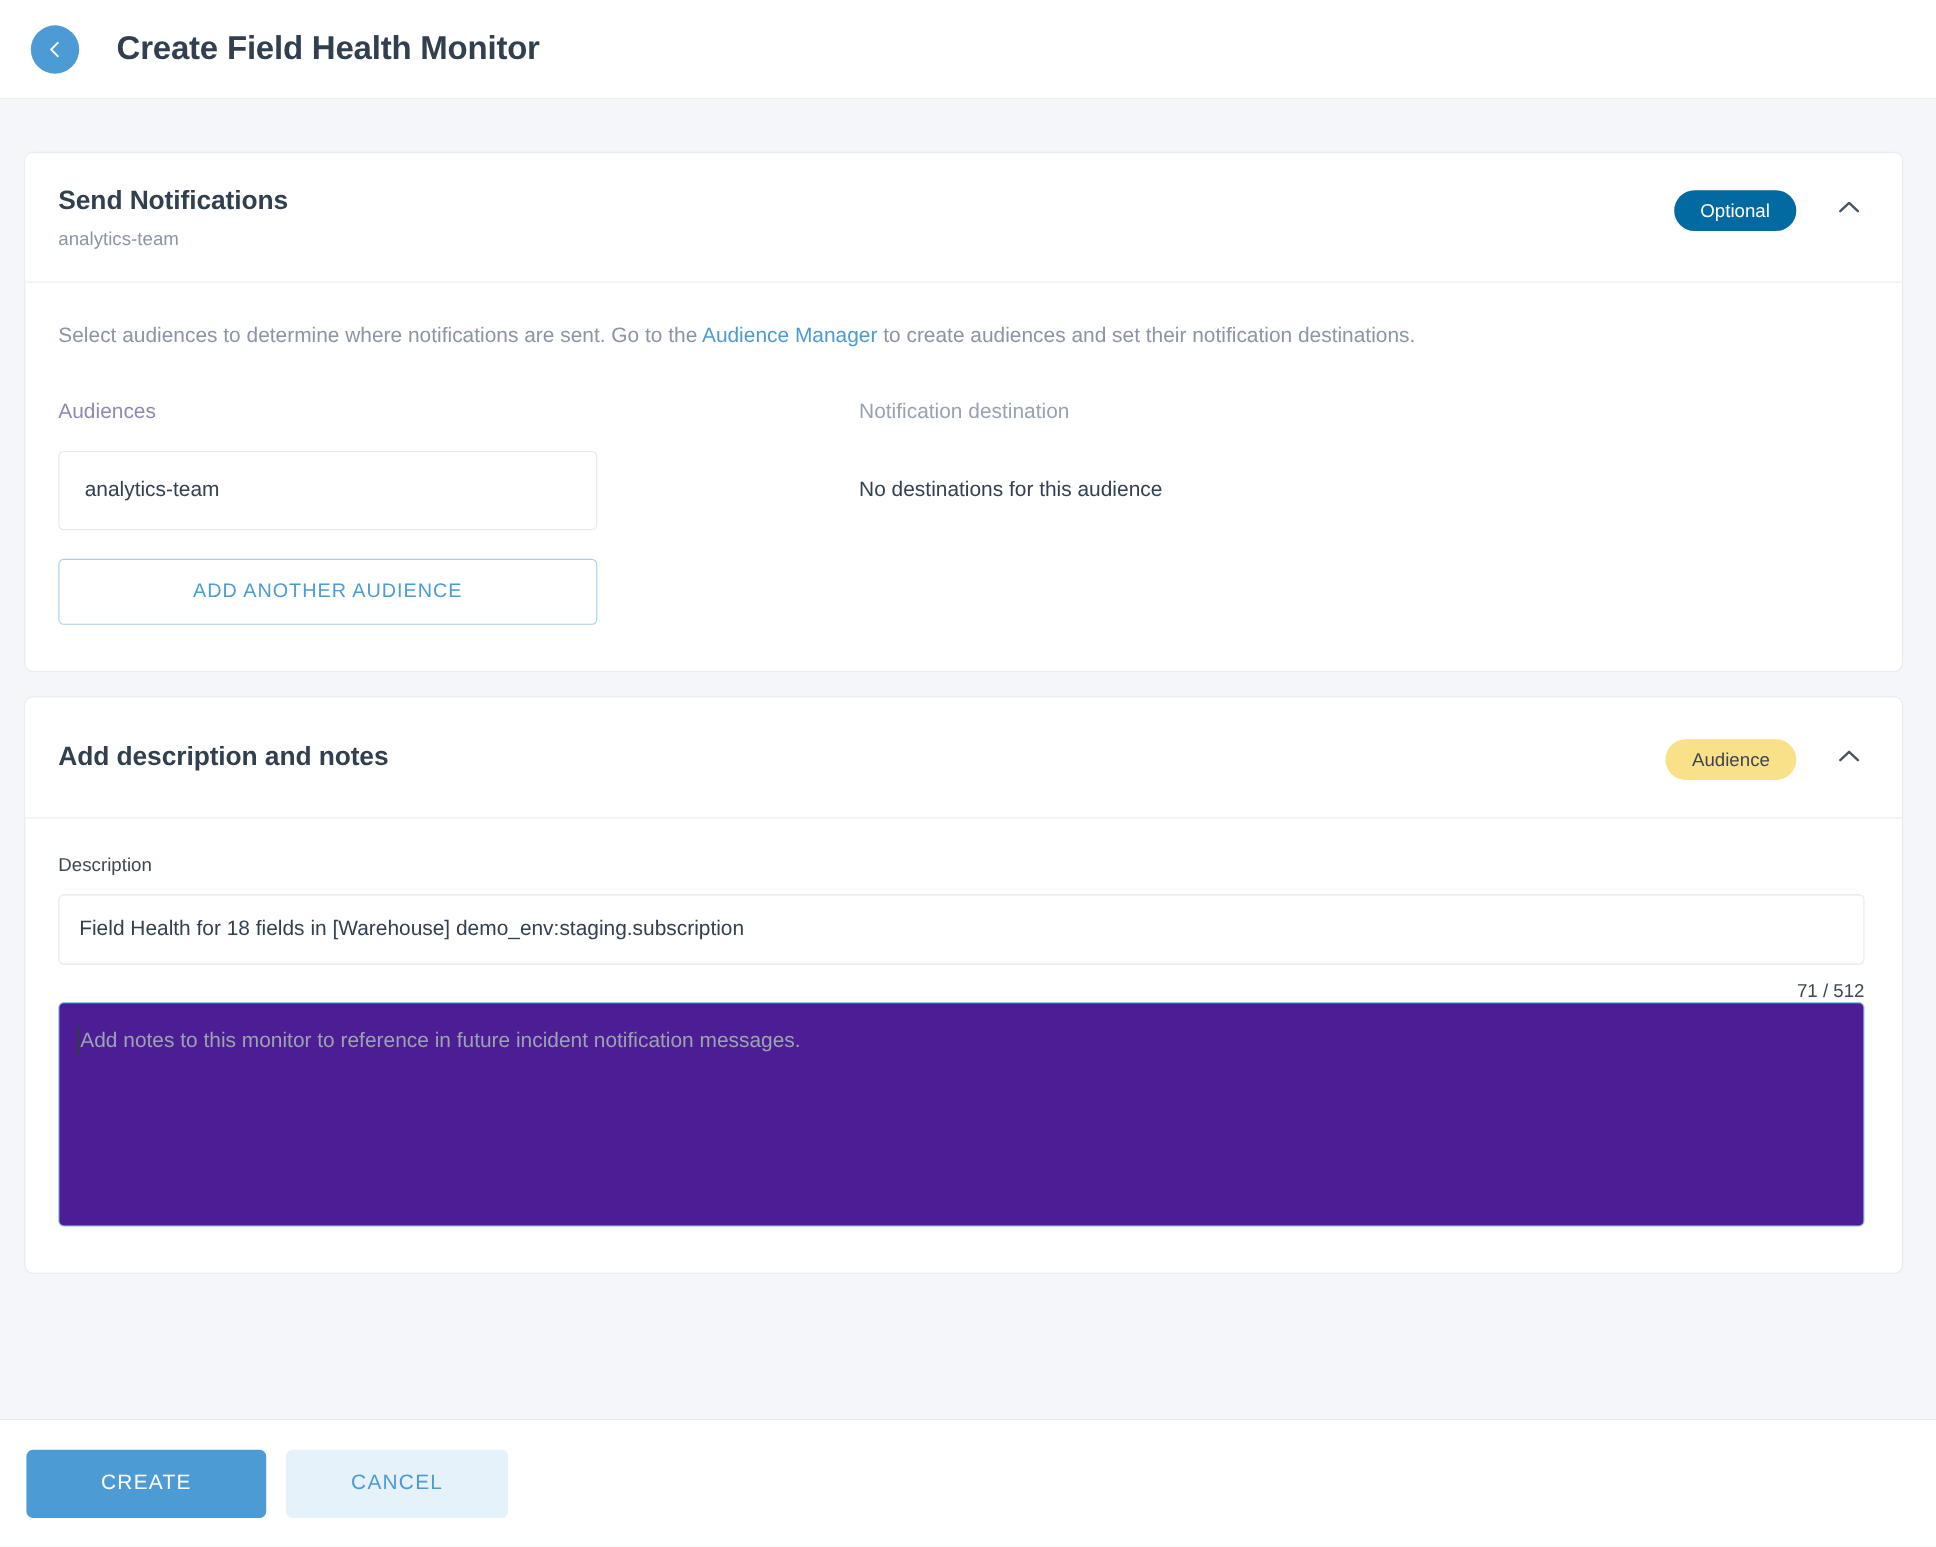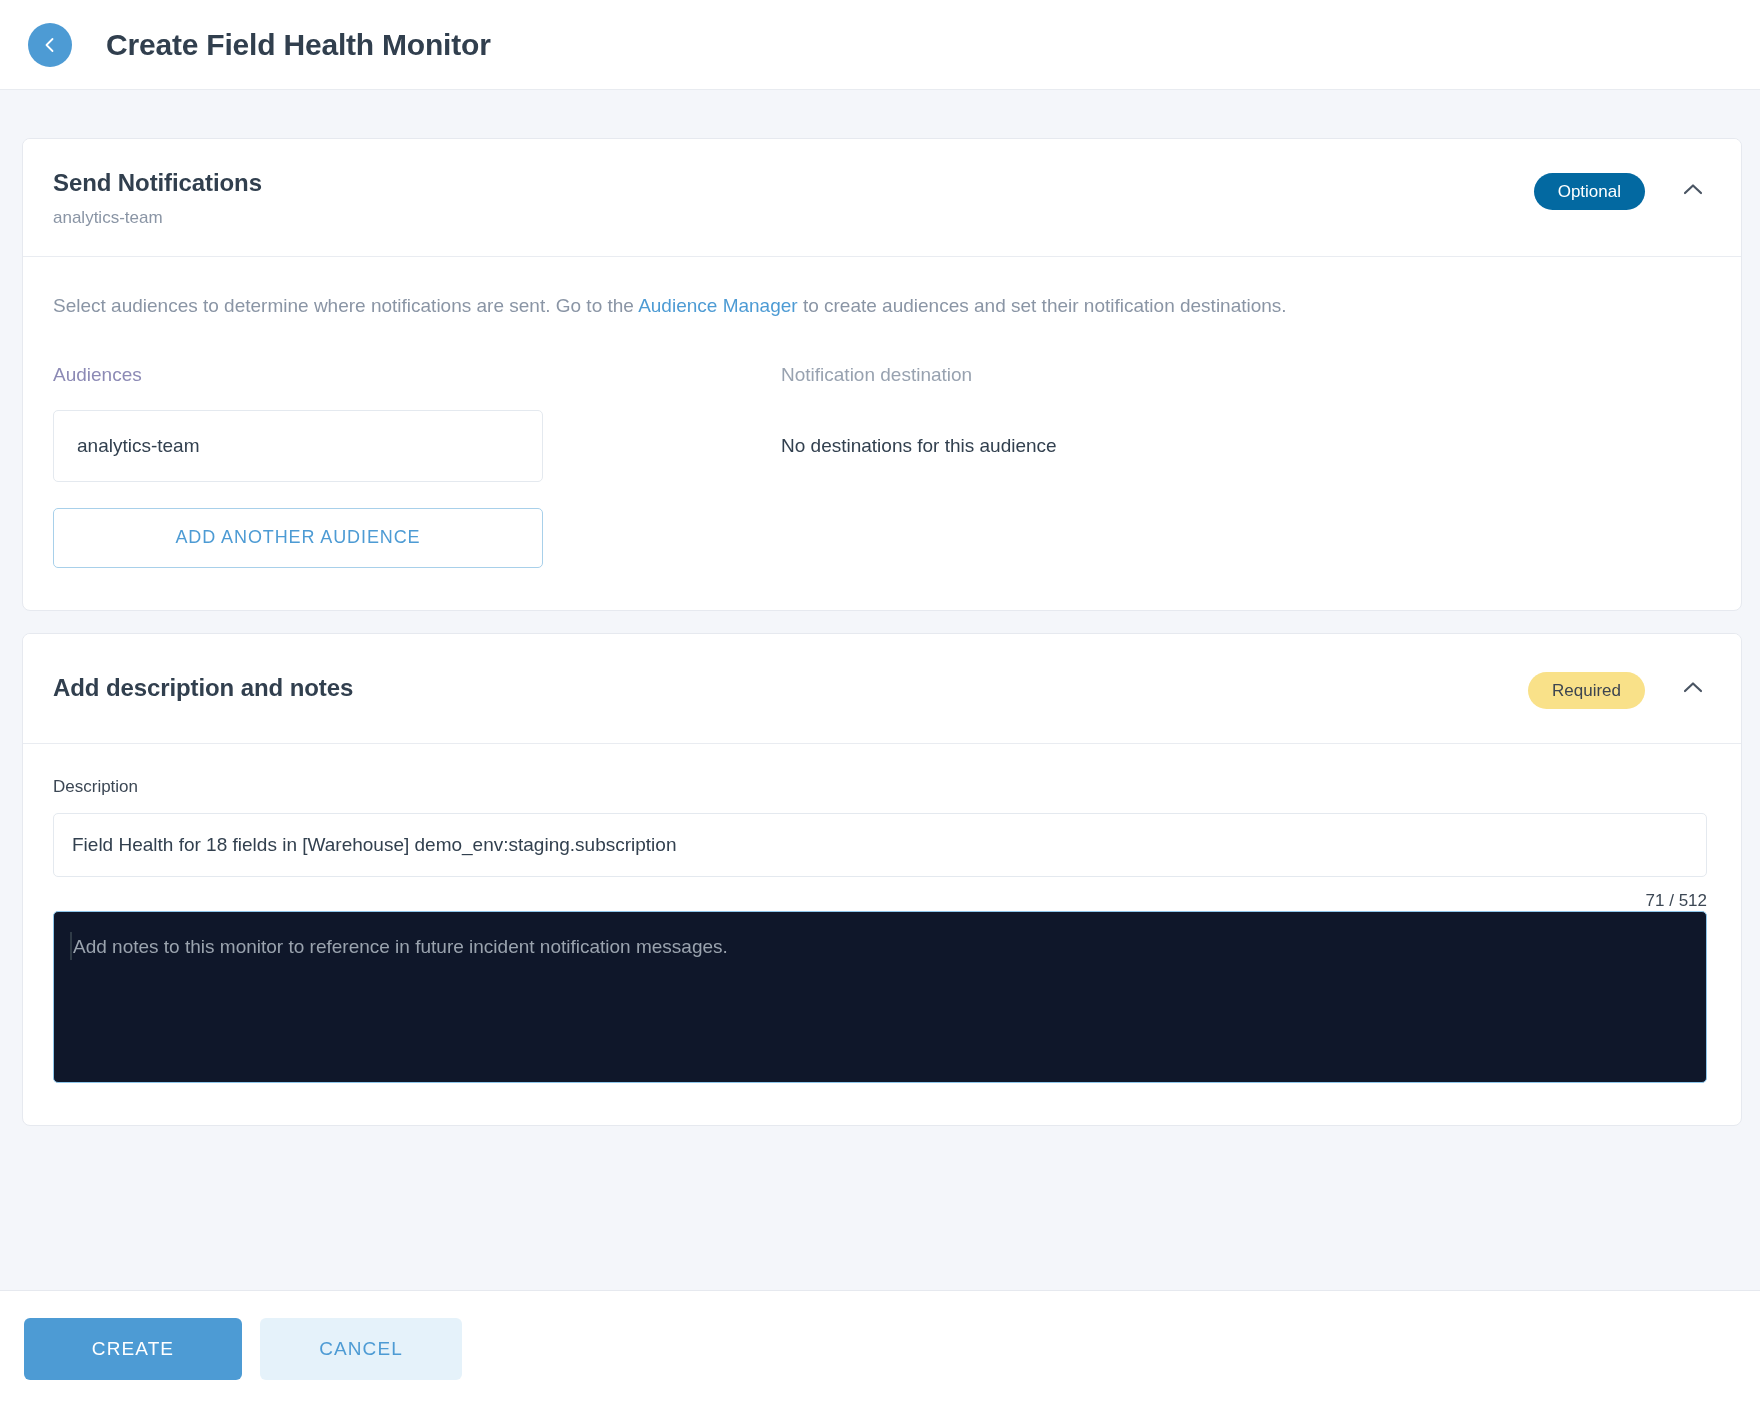--- a/index.html
+++ b/index.html
@@ -56,21 +56,21 @@
     font-weight: bold;
     color: #313f4e;
     margin-left: 34px;
     letter-spacing: -0.2px;
     white-space: nowrap;
   }
 
   
   .content {
     flex: 1 1 auto;
-    padding: 22px 18px 0 22px;
+    padding: 22px 30px 0 22px;
     overflow: hidden;
     background: #f4f6fa;
   }
 
   .card {
     background: #ffffff;
     border: 1px solid #e6e9ef;
     border-radius: 8px;
     margin-bottom: 22px;
     overflow: hidden;
@@ -233,24 +233,24 @@
     justify-content: space-between;
     margin-top: 34px;
     margin-bottom: 16px;
   }
 
   .info-icon { cursor: pointer; display: block; }
 
   .notes-area {
     position: relative;
     width: 100%;
-    height: 172px;
+    height: 204px;
     border: 1px solid #8ec6ea;
     border-radius: 5px;
-    background: #0f172a;
+    background: #4c1d95;
     overflow: hidden;
     text-align: right;
   }
 
   .notes-placeholder {
     position: absolute;
     left: 19px;
     top: 24px;
     font-size: 19px;
     color: #9aa3ae;
@@ -355,21 +355,21 @@
       </div>
     </div>
 
     <div class="card">
 
       <div class="card-header no-sub">
         <div class="card-header-text">
           <div class="card-title">Add description and notes</div>
         </div>
         <div class="header-right">
-          <div class="badge badge-required">Required</div>
+          <div class="badge badge-required">Audience</div>
           <div class="chevron-toggle">
             <span>
               <svg width="26" height="26" viewBox="0 0 26 26">
                 <polyline points="5,16 13,8.5 21,16" fill="none" stroke="#4a5563" stroke-width="2.2" stroke-linecap="round" stroke-linejoin="round"></polyline>
               </svg>
             </span>
           </div>
         </div>
       </div>
 

